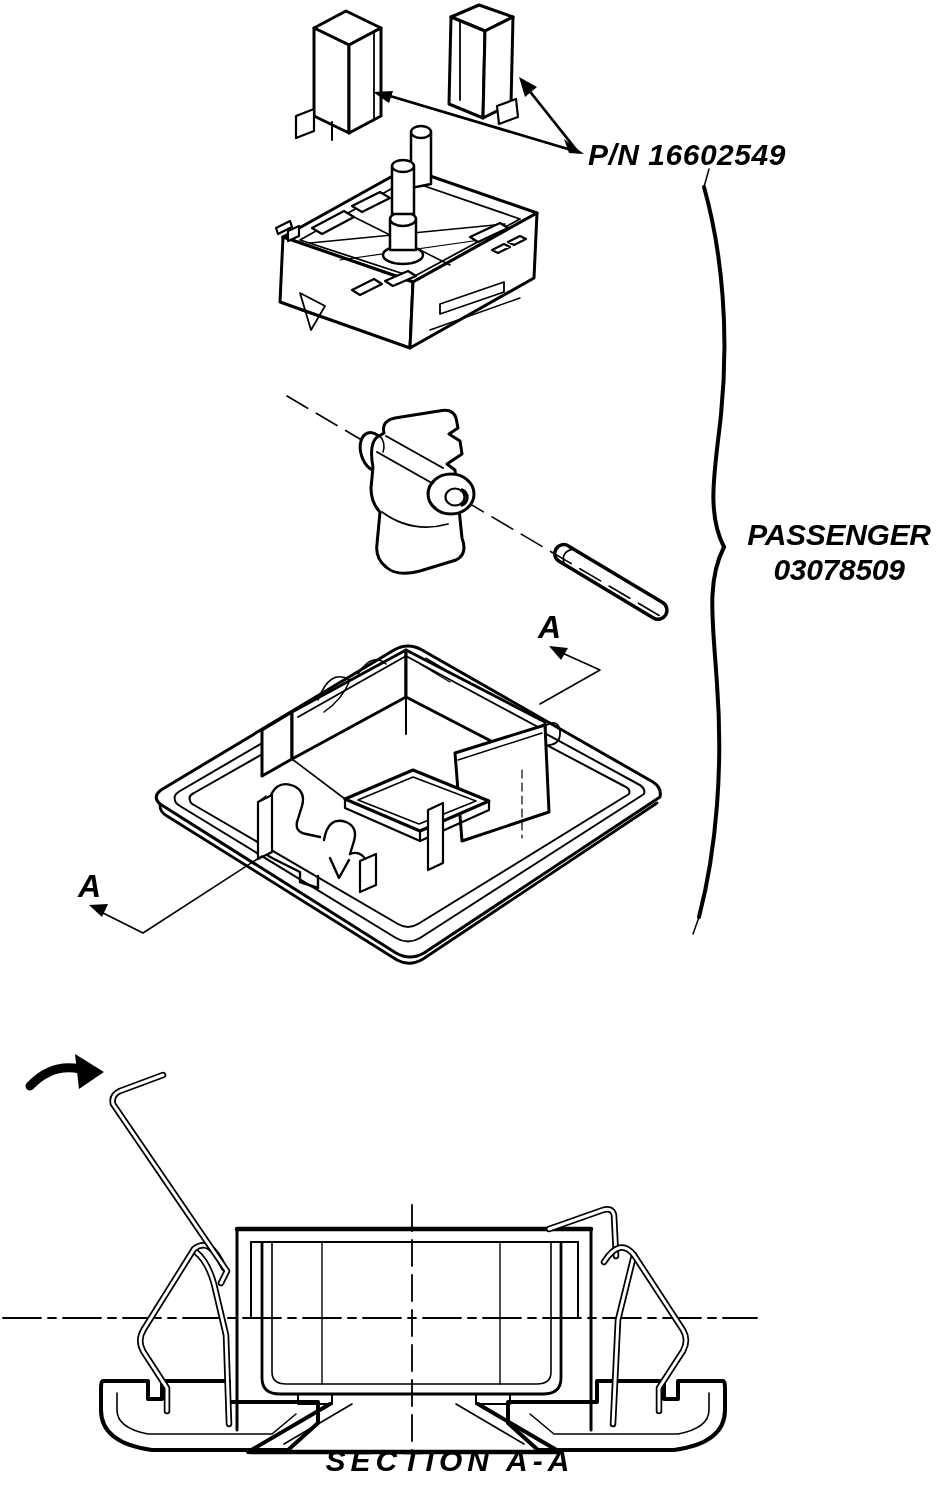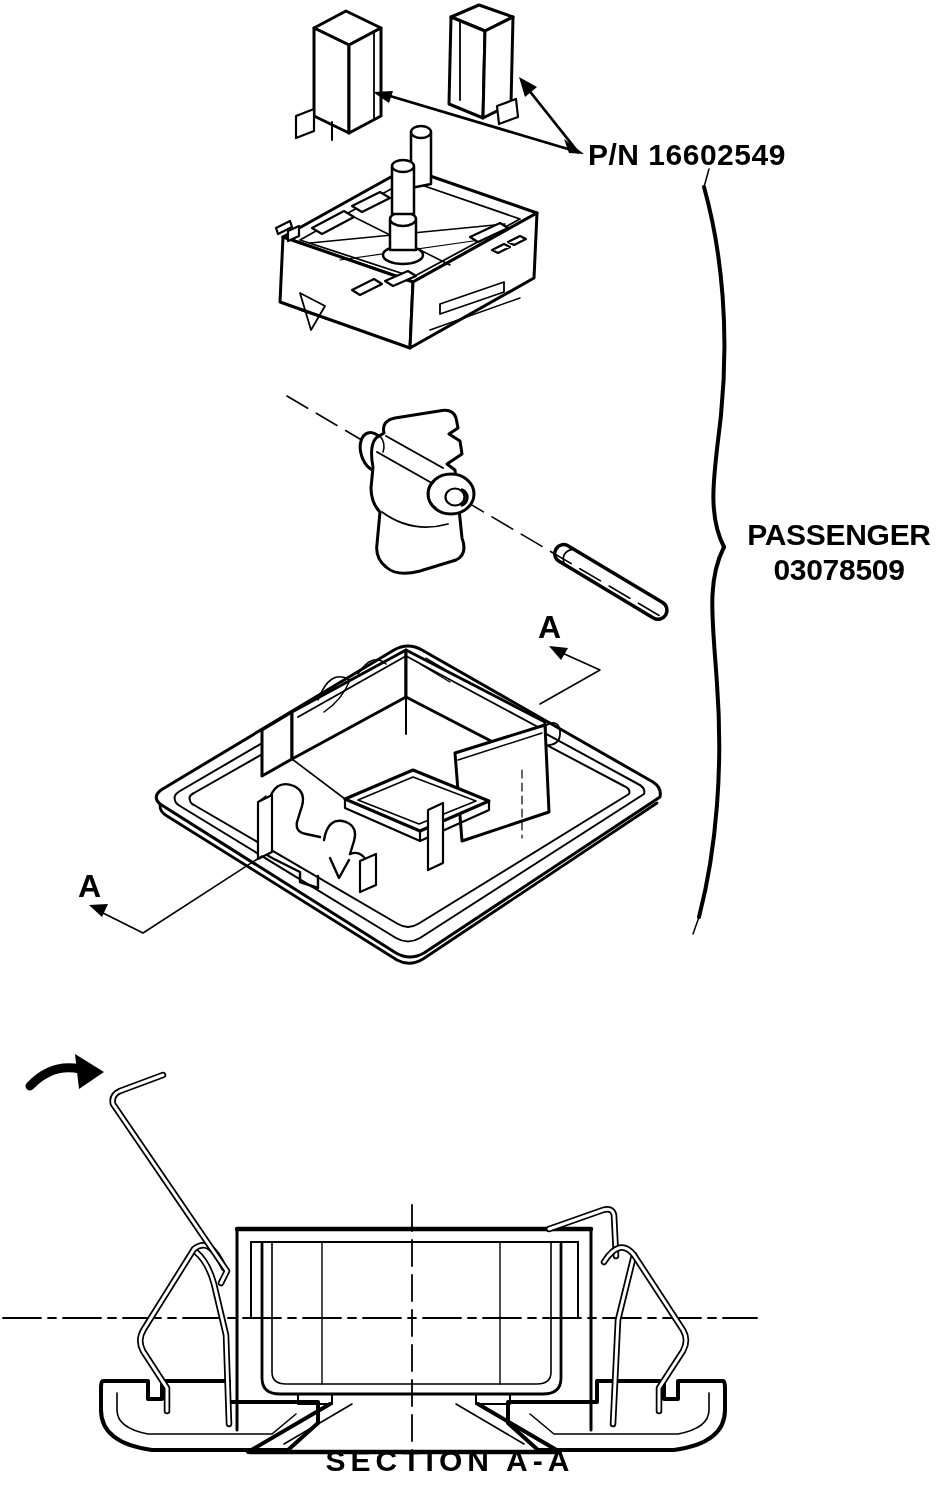--- a/index.html
+++ b/index.html
@@ -1,16 +1,16 @@
 <!DOCTYPE html>
 <html><head>
 <meta charset="utf-8">
 <style>
   html,body{margin:0;padding:0;background:#ffffff;}
-  .canvas{position:relative;width:944px;height:1488px;background:#ffffff;overflow:hidden;}
+  .canvas{position:relative;width:944px;height:1488px;background:#ffffff;overflow:hidden;font-style:italic;}
   svg{position:absolute;left:0;top:0;}
   .ln{stroke:#000;fill:none;stroke-linecap:round;stroke-linejoin:round;}
   .s45{stroke-width:4.5;} .s4{stroke-width:4;} .s3{stroke-width:3;} .s28{stroke-width:2.8;} .s24{stroke-width:2.4;} .s22{stroke-width:2.2;} .s2{stroke-width:2;}
   .s18{stroke-width:1.8;} .s16{stroke-width:1.6;} .s15{stroke-width:1.5;} .s14{stroke-width:1.4;} .s12{stroke-width:1.2;}
   .wf{fill:#ffffff;stroke:#000;stroke-width:3;stroke-linejoin:round;}
   .wf2{fill:#ffffff;stroke:#000;stroke-width:2.2;stroke-linejoin:round;}
   .wf25{fill:#ffffff;stroke:#000;stroke-width:2.5;stroke-linejoin:round;}
   .blk{fill:#000;stroke:none;}
   .to{stroke:#000;stroke-width:6.5;fill:none;stroke-linecap:round;stroke-linejoin:round;}
   .ti{stroke:#fff;stroke-width:3;fill:none;stroke-linecap:round;stroke-linejoin:round;}

